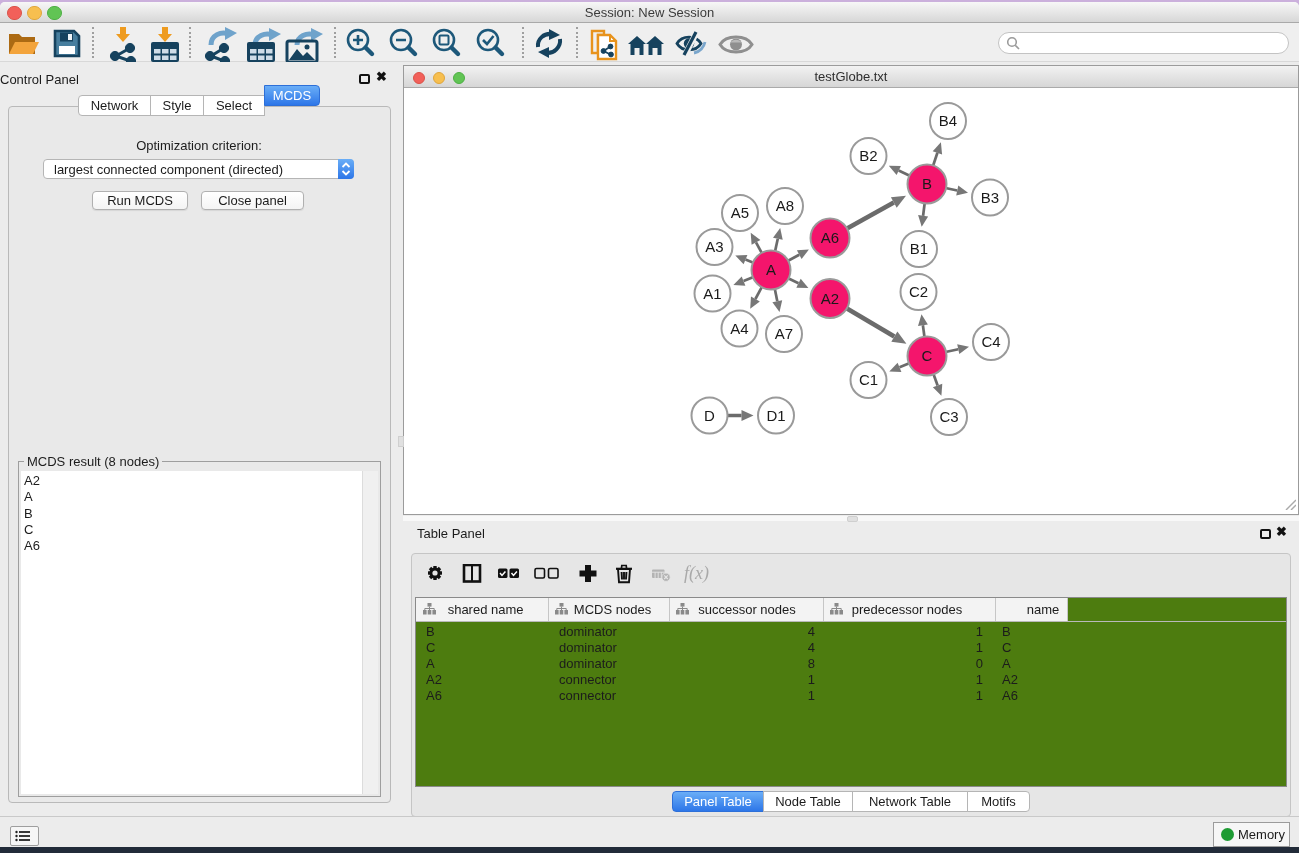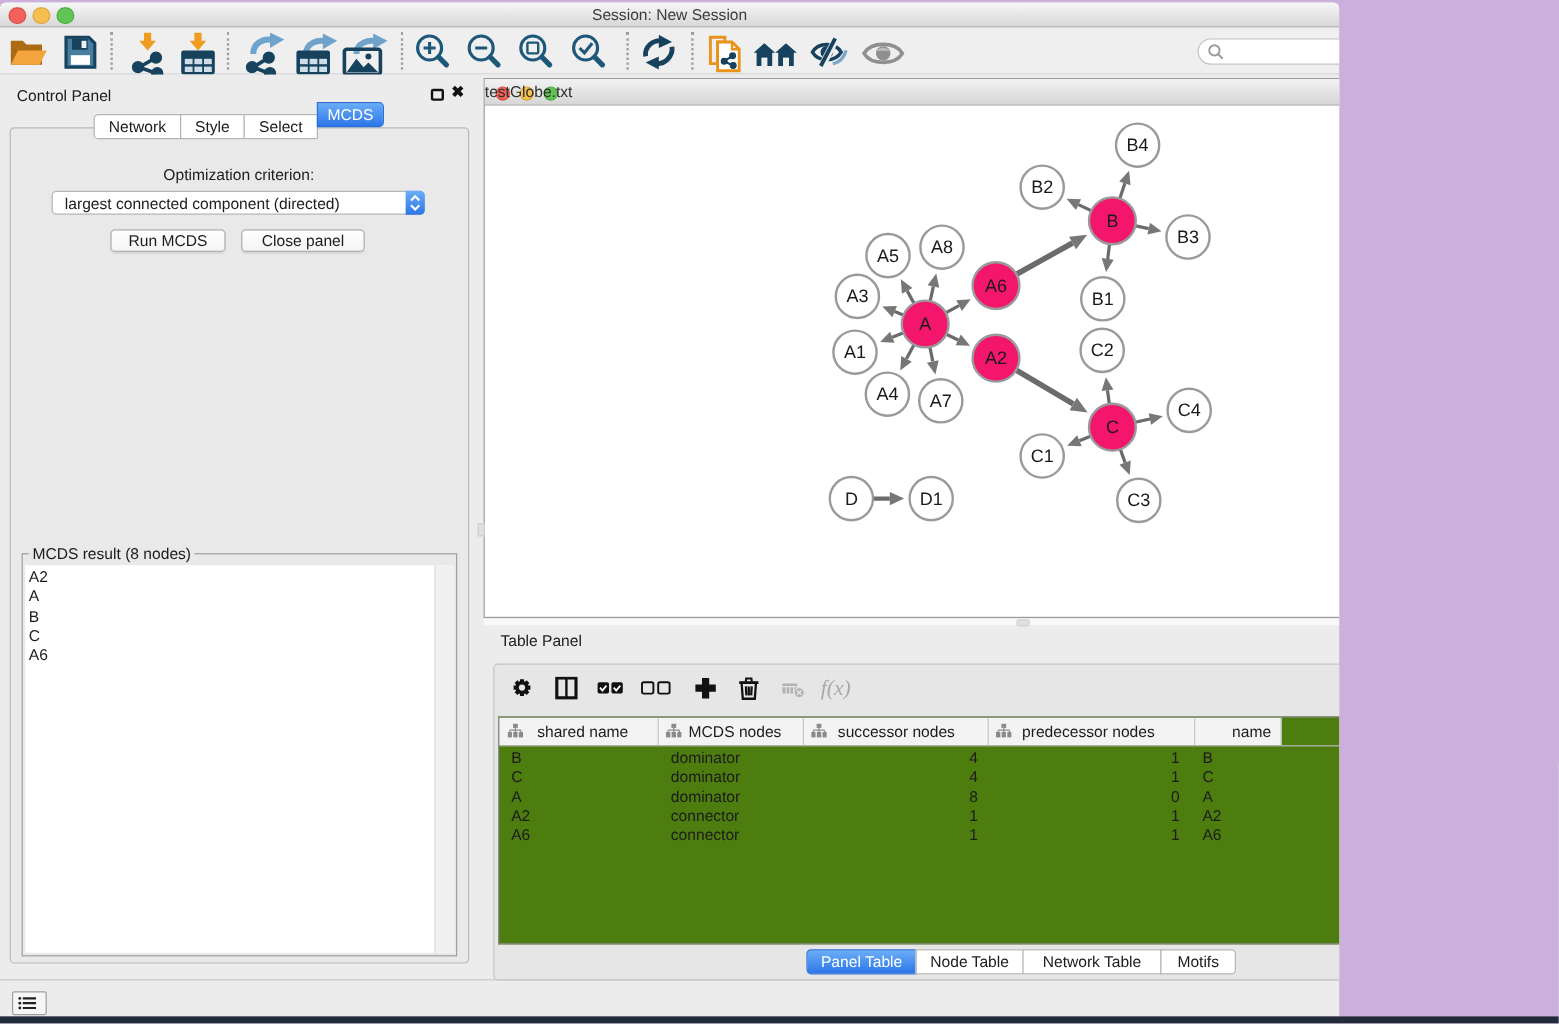--- a/index.html
+++ b/index.html
@@ -1,20 +1,20 @@
 <!DOCTYPE html>
 <html><head>
 <meta charset="utf-8">
 <style>
 html,body{margin:0;padding:0}
 body{width:1299px;height:853px;position:relative;overflow:hidden;
   font-family:"Liberation Sans",sans-serif;font-size:13px;color:#1c1c1c;
   background:#cbb0dc;}
 .abs{position:absolute}
-.win{position:absolute;left:0;top:2px;width:1116px;height:845px;background:#ececec;border-radius:5px 5px 0 0;overflow:hidden}
+.win{position:absolute;left:0;top:2px;width:1299px;height:845px;background:#ececec;border-radius:5px 5px 0 0;overflow:hidden}
 .darkstrip{position:absolute;left:0;top:847px;width:1299px;height:6px;background:#222b39}
 .titlebar{position:absolute;left:0;top:0;width:100%;height:20px;
   background:linear-gradient(#f7f7f7,#d7d7d7);border-bottom:1px solid #a9a9a9}
 .tl{position:absolute;border-radius:50%;width:12.5px;height:12.5px;top:3.5px}
 .titletext{position:absolute;width:100%;text-align:center;top:3px;color:#3b3b3b}
 .toolbar{position:absolute;left:0;top:21px;width:100%;height:38px;background:#efefef;border-bottom:1px solid #d8d8d8}
 .sep{position:absolute;top:4px;height:31px;width:0;border-left:2px dotted #9f9f9f}
 .ticon{position:absolute;top:0}
 .searchbox{position:absolute;left:998px;top:9px;width:289px;height:20px;background:#fff;border:1px solid #c3c3c3;border-radius:12px}
 .pbox{position:absolute;background:#e9e9e9;border:1px solid #b9b9b9;border-radius:4px}
@@ -177,21 +177,21 @@
     <path d="M12.5,10.5 a6,4.5 0 0 1 11,0 Z" fill="#b9b9b9"></path>
   </svg>
   <div class="searchbox">
     <svg style="position:absolute;left:7px;top:3px" width="15" height="15">
       <circle cx="6" cy="6" r="4.3" fill="none" stroke="#9b9b9b" stroke-width="1.6"></circle>
       <line x1="9.2" y1="9.2" x2="13" y2="13" stroke="#9b9b9b" stroke-width="1.6"></line>
     </svg>
   </div>
  </div>
 
- <div class="abs" style="left:14px;top:70px">Control Panel</div>
+ <div class="abs" style="left:0;top:70px">Control Panel</div>
  <div class="floatic" style="left:359px;top:72px"></div>
  <div class="xic" style="left:376px;top:67px">✖</div>
  <div class="pbox" style="left:8px;top:104px;width:381px;height:695px"></div>
  <div class="tab" style="left:78px;top:93px;width:71px;border-radius:4px 0 0 4px">Network</div>
  <div class="tab" style="left:150px;top:93px;width:52px">Style</div>
  <div class="tab" style="left:203px;top:93px;width:60px">Select</div>
  <div class="tab tabsel" style="left:264px;top:83px;width:54px;border-radius:0 4px 4px 0">MCDS</div>
  <div class="abs" style="left:43px;top:157px;width:309px;height:18px;background:#fff;border:1px solid #b5b5b5;border-radius:4px">
    <div class="abs" style="left:10px;top:2px">largest connected component (directed)</div>
    <div class="abs" style="right:-1px;top:-1px;width:16px;height:20px;border-radius:0 4px 4px 0;background:linear-gradient(#6aaef7,#2d76e8)">
@@ -210,21 +210,21 @@
  <div class="abs" style="left:21px;top:469px;width:357px;height:323px;background:#fff">
    <div style="position:absolute;left:3px;top:2px;line-height:16.3px">A2<br>A<br>B<br>C<br>A6</div>
    <div style="position:absolute;right:0;top:0;width:15px;height:100%;background:#f0f0f0;border-left:1px solid #dcdcdc"></div>
  </div>
 
  <div class="abs" style="left:403px;top:63px;width:896px;height:450px;border:1px solid #9b9b9b;background:#fff;box-sizing:border-box">
    <div style="position:absolute;left:0;top:0;width:100%;height:21px;background:linear-gradient(#f2f2f2,#d6d6d6);border-bottom:1px solid #aaaaaa">
      <div class="tl" style="left:9px;top:5.5px;width:10px;height:10px;background:#f2605a;border:0.5px solid #d95349"></div>
      <div class="tl" style="left:29px;top:5.5px;width:10px;height:10px;background:#f7bf4f;border:0.5px solid #dfa63c"></div>
      <div class="tl" style="left:49px;top:5.5px;width:10px;height:10px;background:#61c454;border:0.5px solid #4daf43"></div>
-     <div style="position:absolute;width:100%;text-align:left;top:3px;color:#2e2e2e">testGlobe.txt</div>
+     <div style="position:absolute;width:100%;text-align:center;top:3px;color:#2e2e2e">testGlobe.txt</div>
    </div>
    <svg style="position:absolute;right:2px;bottom:4px" width="12" height="12">
      <line x1="2" y1="12" x2="12" y2="2" stroke="#aaa" stroke-width="1.4"></line>
      <line x1="7" y1="12" x2="12" y2="7" stroke="#aaa" stroke-width="1.4"></line>
    </svg>
  </div>
  <div class="abs" style="left:398px;top:434px;width:4px;height:9px;background:#e0e0e0;border:1px solid #cfcfcf"></div>
  <div class="abs" style="left:403px;top:514px;width:896px;height:5px;background:#f8f8f8"></div>
  <div class="abs" style="left:847px;top:514px;width:9px;height:4px;background:#e0e0e0;border:1px solid #cfcfcf;border-radius:2px"></div>
 <svg width="894" height="422" style="position:absolute;left:405px;top:85px" font-family="Liberation Sans, sans-serif">

